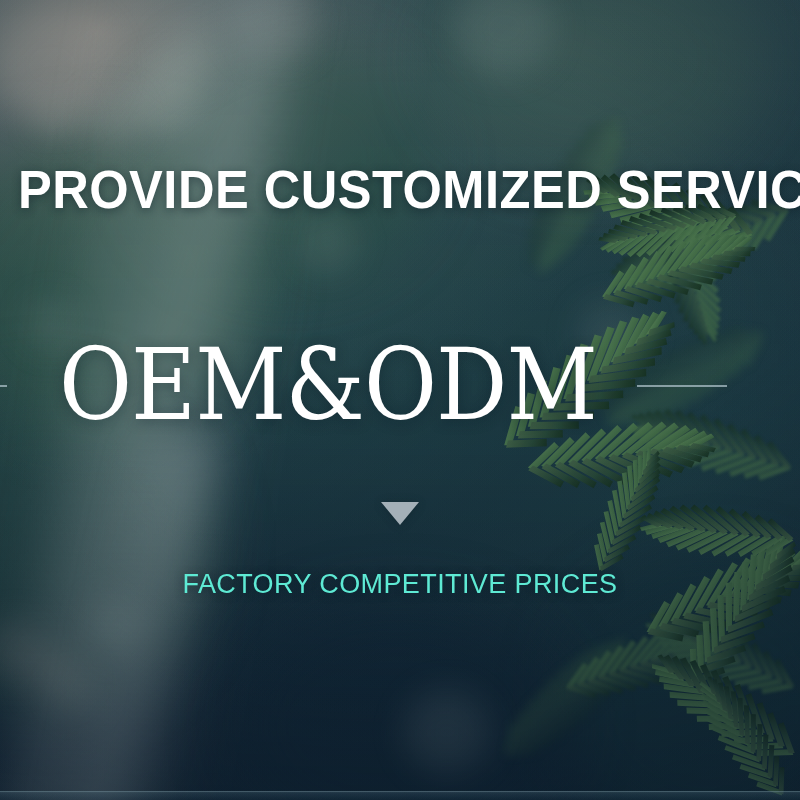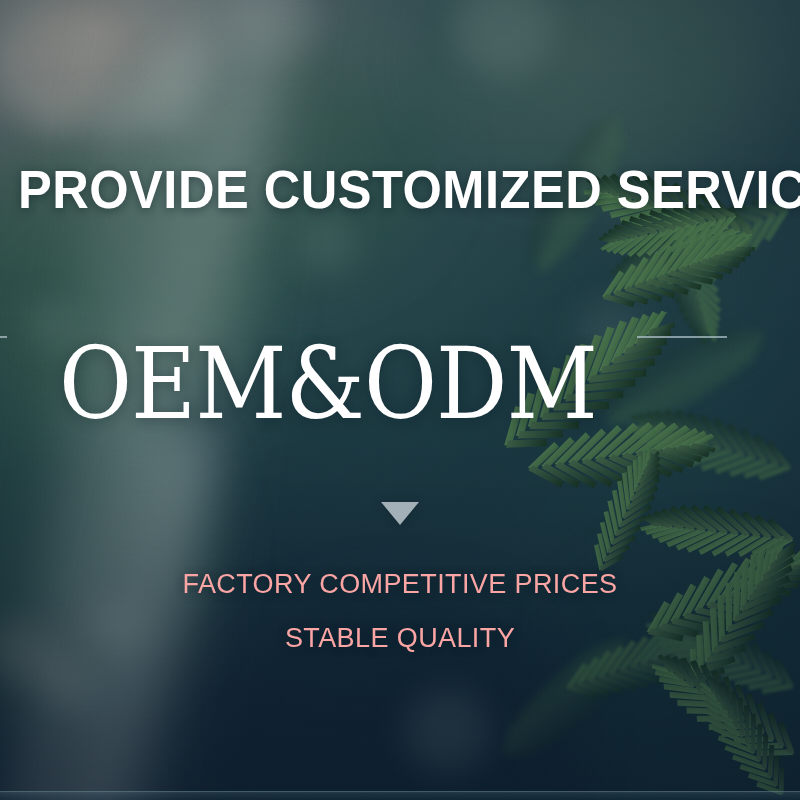--- a/index.html
+++ b/index.html
@@ -135,21 +135,21 @@
     white-space: nowrap;
   }
 
   .brandline {
     position: absolute;
     top: 336px;
     left: 0;
     width: 646px;
     height: 100px;
     display: flex;
-    align-items: flex-start;
+    align-items: center;
     justify-content: center;
   }
   .rule {
     height: 2px;
     background: rgba(176,196,204,0.72);
     flex: 0 0 auto;
   }
   .rule-left  { width: 88px; margin-right: 22px; }
   .rule-right { width: 90px; margin-left: 10px; }
 
@@ -184,21 +184,21 @@
     left: 0;
     width: 800px;
     text-align: center;
   }
   .benefit {
     font-family: "Liberation Sans", sans-serif;
     font-weight: 400;
     font-size: 27px;
     line-height: 54px;
     letter-spacing: 0.4px;
-    color: #fca5a5;
+    color: #5eead4;
     white-space: nowrap;
     text-shadow: 0 1px 8px rgba(8,22,32,0.50);
   }
 </style>
 </head>
 <body>
 
 <div class="banner">
 
   <div class="bg-layer bg-base"></div>
@@ -332,17 +332,16 @@
     <div class="brandline">
       <span class="rule rule-left"></span>
       <span class="brand">OEM&amp;ODM</span>
       <span class="rule rule-right"></span>
     </div>
 
     <div class="arrow"></div>
 
     <div class="benefits">
       <div class="benefit">FACTORY COMPETITIVE PRICES</div>
-      <div class="benefit">STABLE QUALITY</div>
     </div>
 
   </div>
 </div>
 
 </body></html>

